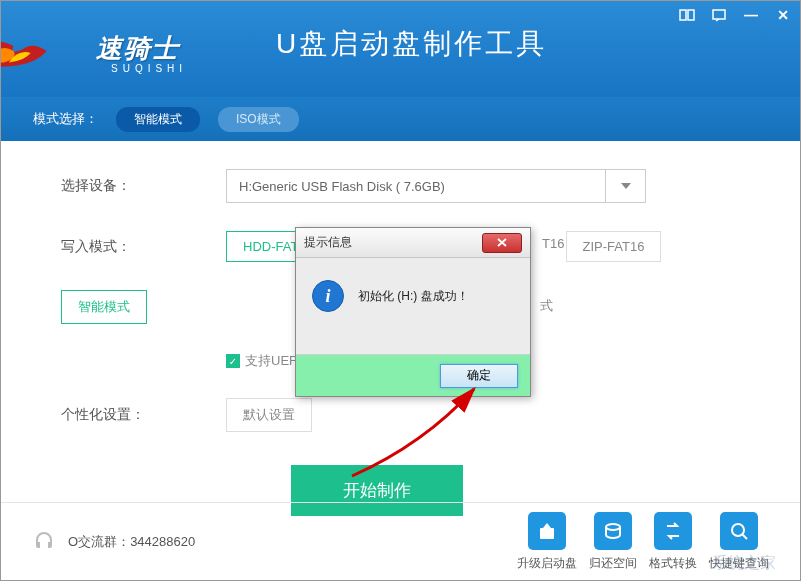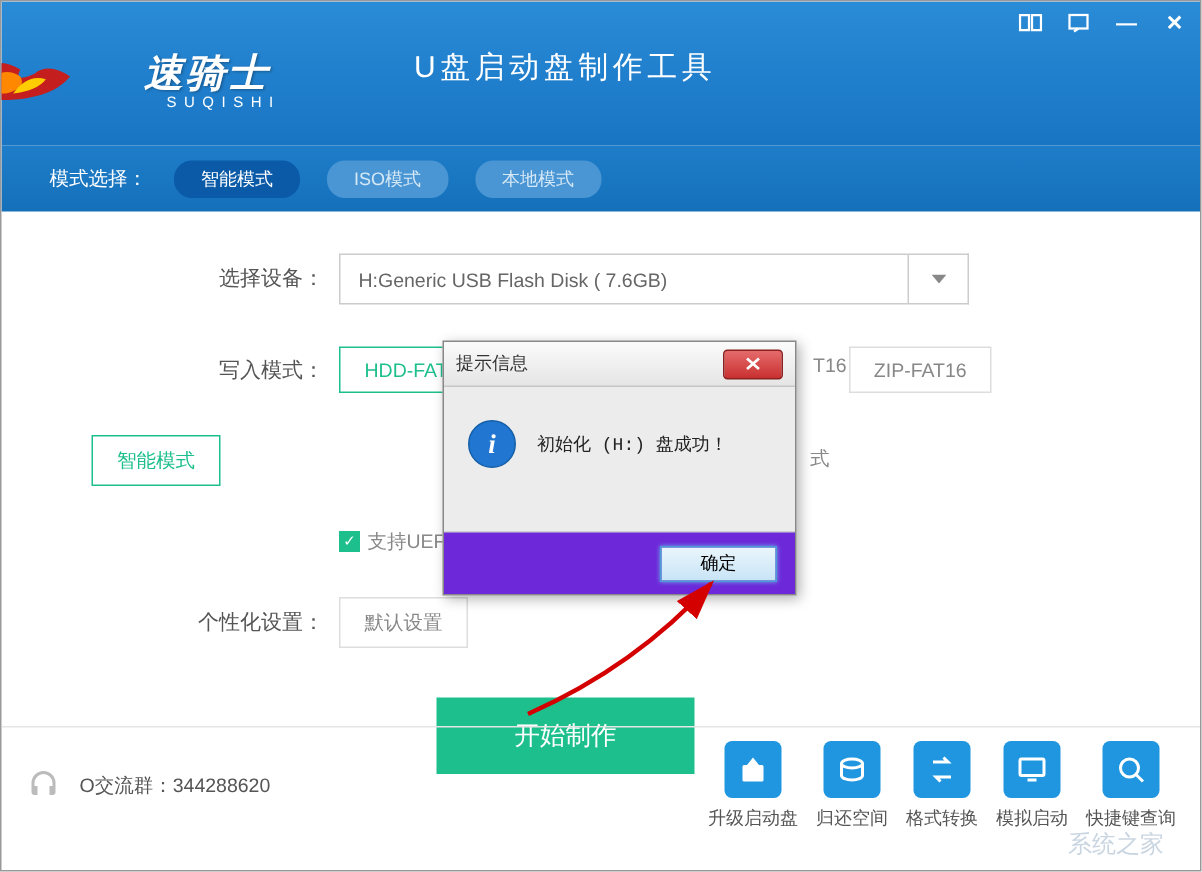--- a/index.html
+++ b/index.html
@@ -3,58 +3,58 @@
   <meta charset="utf-8">
   <style>
     * { margin: 0; padding: 0; box-sizing: border-box; font-family: "Microsoft YaHei", Arial, sans-serif; }
     body { width: 801px; height: 581px; background: #fff; border: 1px solid #999; position: relative; overflow: hidden; }
     
     .header { height: 96px; background: linear-gradient(180deg, #2a8bd6 0%, #1875c4 100%); position: relative; display: flex; align-items: center; }
     .logo { width: 230px; height: 72px; margin-left: 20px; position: relative; }
     .logo-text { color: #fff; font-size: 26px; font-weight: bold; font-style: italic; position: absolute; top: 18px; left: 75px; letter-spacing: 2px; text-shadow: 1px 1px 2px rgba(0,0,0,0.3); }
     .logo-flame { width: 95px; height: 60px; position: absolute; top: 8px; left: -55px; }
     .logo-sub { position: absolute; top: 50px; left: 90px; color: #fff; font-size: 10px; letter-spacing: 5px; }
-    .title { color: #fff; font-size: 20px; letter-spacing: 3px; margin-left: 25px; margin-top: -10px; }
+    .title { color: #fff; font-size: 28px; letter-spacing: 3px; margin-left: 25px; margin-top: -10px; }
     .win-controls { position: absolute; top: 6px; right: 8px; display: flex; gap: 14px; }
     .win-btn { width: 18px; height: 16px; color: #fff; cursor: pointer; display: flex; align-items: center; justify-content: center; font-size: 14px; font-weight: bold; }
     
     .mode-bar { height: 44px; background: linear-gradient(180deg, #1e7dc9 0%, #1570ba 100%); display: flex; align-items: center; padding-left: 32px; gap: 18px; }
     .mode-label { color: #fff; font-size: 13px; }
     .mode-tab { padding: 4px 18px; border-radius: 12px; font-size: 12px; cursor: pointer; }
     .mode-tab.active { background: #0a5aa8; color: #fff; }
     .mode-tab.inactive { background: #4a96d4; color: #d5e8f6; }
     
     .content { padding: 28px 60px 10px; }
     .row { display: flex; align-items: center; margin-bottom: 28px; }
-    .row-label { width: 155px; text-align: right; color: #555; font-size: 14px; margin-right: 10px; }
+    .row-label { width: 155px; text-align: left; color: #555; font-size: 14px; margin-right: 10px; }
     .select-box { flex: 1; border: 1px solid #ccc; height: 34px; display: flex; align-items: center; padding: 0 12px; color: #666; font-size: 13px; max-width: 380px; }
     .dropdown-btn { width: 40px; height: 34px; border: 1px solid #ccc; border-left: none; display: flex; align-items: center; justify-content: center; cursor: pointer; }
     .mode-btns { display: flex; gap: 12px; }
     .mode-btn { border: 1px solid #ddd; padding: 7px 16px; font-size: 13px; color: #888; cursor: pointer; }
     .mode-btn.selected { border-color: #1dbf8c; color: #1dbf8c; }
     .checkbox-row { display: flex; gap: 40px; margin-left: 165px; margin-bottom: 28px; color: #888; font-size: 13px; }
     .cb { display: flex; align-items: center; gap: 5px; }
     .cb-box { width: 14px; height: 14px; background: #1dbf8c; color: #fff; display: flex; align-items: center; justify-content: center; font-size: 10px; }
     .start-btn { background: #1dbf8c; color: #fff; border: none; padding: 14px 52px; font-size: 17px; cursor: pointer; margin-left: 230px; margin-top: 5px; }
     
-    .footer { position: absolute; bottom: 18px; left: 0; right: 0; height: 78px; border-top: 1px solid #e5e5e5; display: flex; align-items: center; padding: 0 16px; }
+    .footer { position: absolute; bottom: 0; left: 0; right: 0; height: 78px; border-top: 1px solid #e5e5e5; display: flex; align-items: center; padding: 0 31px; }
     .headset-icon { width: 24px; height: 24px; }
     .qq-label { margin-left: 12px; font-size: 13px; color: #555; }
     .footer-tools { margin-left: auto; display: flex; gap: 12px; }
     .tool-item { display: flex; flex-direction: column; align-items: center; gap: 5px; cursor: pointer; }
     .tool-icon { width: 38px; height: 38px; background: #2196e0; border-radius: 5px; display: flex; align-items: center; justify-content: center; }
     .tool-label { font-size: 12px; color: #555; }
     
     .dialog { position: absolute; top: 226px; left: 294px; width: 236px; height: 170px; background: #ececec; border: 1px solid #888; box-shadow: 2px 2px 8px rgba(0,0,0,0.3); }
     .dialog-title { height: 30px; background: linear-gradient(180deg, #fbfbfb 0%, #e5e5e5 100%); border-bottom: 1px solid #c5c5c5; display: flex; align-items: center; padding: 0 8px; font-size: 12px; color: #333; }
     .dialog-close { margin-left: auto; width: 40px; height: 20px; background: linear-gradient(180deg,#e56b6b,#c93030); border: 1px solid #8a2020; border-radius: 3px; display: flex; align-items: center; justify-content: center; cursor: pointer; }
     .dialog-body { padding: 22px 16px; display: flex; align-items: center; gap: 14px; }
     .info-icon { width: 32px; height: 32px; border-radius: 50%; background: #2176d2; border: 1px solid #1560a8; display: flex; align-items: center; justify-content: center; color: #fff; font-size: 18px; font-weight: bold; font-family: Georgia, serif; font-style: italic; }
-    .dialog-msg { font-size: 12px; color: #222; font-family: Liberation Mono, monospace; }
-    .dialog-footer { position: absolute; bottom: 0; left: 0; right: 0; height: 42px; background: #6d28d9; border-top: 1px solid #d0d0d0; display: flex; align-items: center; justify-content: flex-end; padding-right: 12px; }
+    .dialog-msg { font-size: 12px; color: #222; }
+    .dialog-footer { position: absolute; bottom: 0; left: 0; right: 0; height: 42px; background: #86efac; border-top: 1px solid #d0d0d0; display: flex; align-items: center; justify-content: flex-end; padding-right: 12px; }
     .dialog-ok { width: 78px; height: 24px; background: linear-gradient(180deg,#eaf5fc,#c8e4f6); border: 1px solid #4a9cd4; font-size: 12px; cursor: pointer; box-shadow: 0 0 3px #6bb5e8; }
     
     .arrow { position: absolute; top: 383px; left: 343px; pointer-events: none; }
     .watermark { position: absolute; bottom: 6px; right: 24px; color: rgba(120,150,180,0.4); font-size: 16px; }
   </style>
 </head>
 <body>
 
 <div class="header">
   <div class="logo">
@@ -81,21 +81,20 @@
     </div>
     <div class="win-btn">—</div>
     <div class="win-btn">✕</div>
   </div>
 </div>
 
 <div class="mode-bar">
   <span class="mode-label">模式选择：</span>
   <span class="mode-tab active">智能模式</span>
   <span class="mode-tab inactive">ISO模式</span>
-  <span class="mode-tab inactive">本地模式</span>
 </div>
 
 <div class="content">
   <div class="row">
     <div class="row-label">选择设备：</div>
     <div class="select-box">H:Generic USB Flash Disk ( 7.6GB)</div>
     <div class="dropdown-btn">
       <svg width="10" height="6" viewBox="0 0 10 6">
           <path d="M0 0 L5 6 L10 0 Z" fill="#888"></path>
         </svg>
@@ -168,29 +167,20 @@
       <div class="tool-icon">
         <svg width="22" height="22" viewBox="0 0 22 22">
             <path d="M5 6 h10 l-3-3 M17 16 h-10 l3 3" fill="none" stroke="#fff" stroke-width="2"></path>
           </svg>
       </div>
       <span class="tool-label">格式转换</span>
     </div>
     <div class="tool-item">
       <div class="tool-icon">
         <svg width="22" height="22" viewBox="0 0 22 22">
-            <rect x="3" y="4" width="16" height="11" fill="none" stroke="#fff" stroke-width="2" rx="1"></rect>
-            <rect x="8" y="17" width="6" height="2" fill="#fff"></rect>
-          </svg>
-      </div>
-      <span class="tool-label">模拟启动</span>
-    </div>
-    <div class="tool-item">
-      <div class="tool-icon">
-        <svg width="22" height="22" viewBox="0 0 22 22">
             <circle cx="10" cy="10" r="6" fill="none" stroke="#fff" stroke-width="2"></circle>
             <path d="M14 14 l5 5" stroke="#fff" stroke-width="2"></path>
           </svg>
       </div>
       <span class="tool-label">快捷键查询</span>
     </div>
   </div>
 </div>
 
 <div class="dialog">

